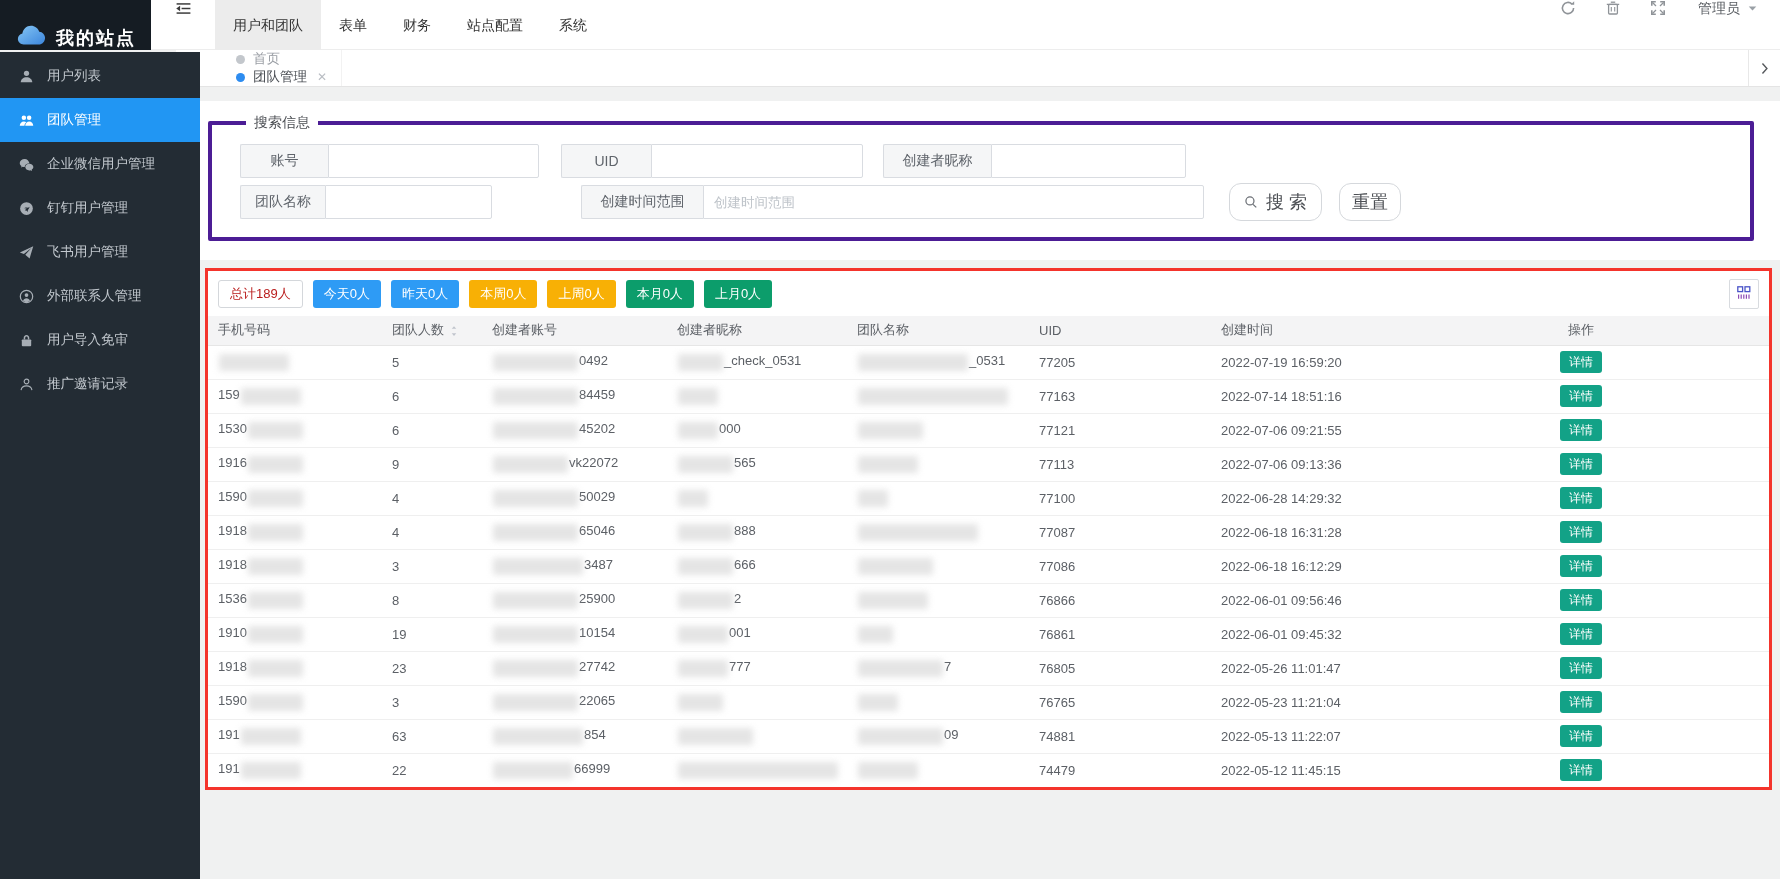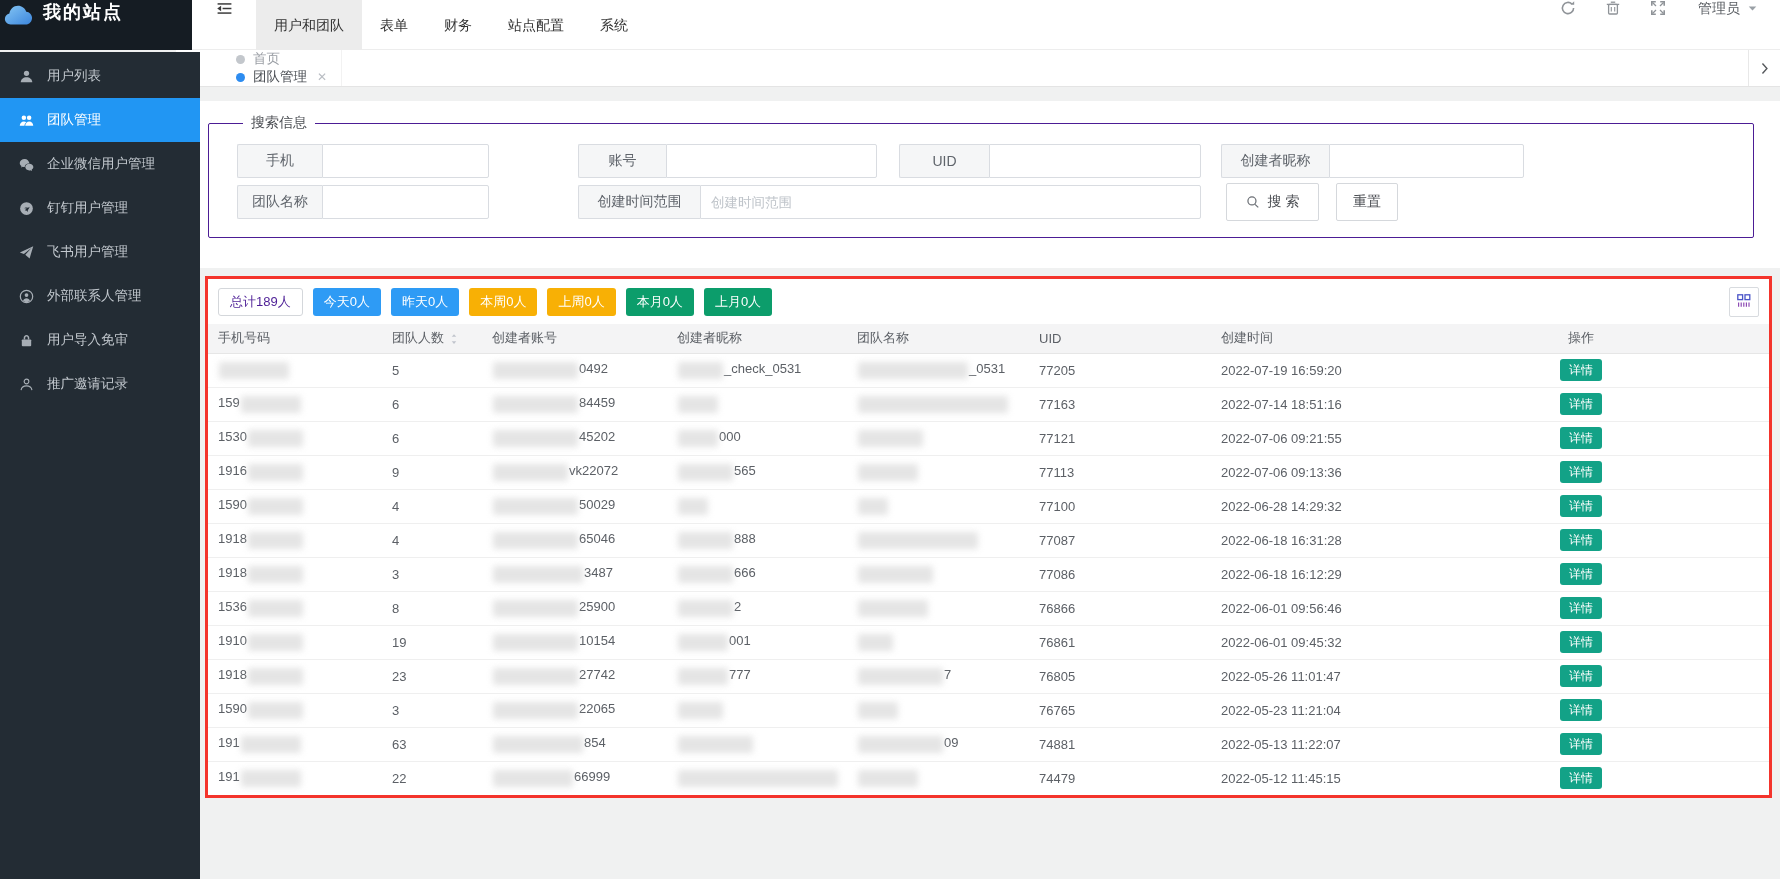--- a/index.html
+++ b/index.html
@@ -5,21 +5,21 @@
   * { box-sizing: border-box; margin: 0; padding: 0; }
   html,body { width: 1780px; height: 879px; }
   body {
     font-family: "Liberation Sans", "DejaVu Sans", sans-serif;
     font-size: 14px; color:#333; background:#f0f1f1; overflow:hidden; position:relative;
   }
   .svg-icon { width:1em; height:1em; display:inline-block; vertical-align:-0.12em; fill:currentColor; }
 
   
   .header { position:absolute; top:0; left:0; width:1780px; height:50px; display:flex; z-index:30; }
-  .logo { width:192px; height:50px; background:#151c23; display:flex; align-items:flex-start; padding-left:3px; gap:10px; flex:none; }
+  .logo { width:151px; height:50px; background:#151c23; display:flex; align-items:flex-end; padding-left:16px; gap:10px; flex:none; }
   .logo .cloud { font-size:30px; line-height:0; }
   .logo-title { color:#fff; font-size:18px; font-weight:bold; letter-spacing:2px; }
   .topbar { flex:1; background:#fff; display:flex; align-items:flex-start; border-bottom:1px solid #ededed; }
   .collapse-btn { width:64px; display:flex; align-items:center; justify-content:center; font-size:17px; color:#3a3a3a; cursor:pointer; }
   .nav-item { padding:0 18px; line-height:50px; font-size:14px; color:#333; cursor:pointer; white-space:nowrap; }
   .nav-item.active { background:#ececec; }
   .topbar-spacer { flex:1; }
   .header-icon-btn { width:45px; display:flex; align-items:center; justify-content:center; color:#8f9398; font-size:16px; cursor:pointer; }
   .admin-box { display:flex; align-items:center; gap:7px; padding:0 22px 0 18px; color:#5a5e63; font-size:14px; cursor:pointer; }
   .admin-box .caret { font-size:11px; color:#9aa0a6; }
@@ -41,48 +41,48 @@
   .side-menu { list-style:none; padding-top:2px; }
   .side-item { height:44px; display:flex; align-items:center; gap:13px; padding-left:19px; color:#c2c8ce; font-size:13.5px; cursor:pointer; }
   .side-item .side-icon { font-size:15px; color:#a7aeb5; line-height:0; flex:none; }
   .side-item.active { background:#2196f3; color:#fff; }
   .side-item.active .side-icon { color:#fff; }
 
   
   .main { position:absolute; top:87px; left:176px; width:1604px; height:792px; background:#f0f1f1; overflow:hidden; }
 
   .search-card { margin:14px 0 0 16px; width:1588px; background:#fff; padding:13px 0 18px 0; }
-  fieldset.search-fieldset { border:1px solid #4c1d95; border-radius:2px; margin:0 26px 12px 16px; padding:12px 0 16px 28px; }
+  fieldset.search-fieldset { border:4px solid #4c1d95; border-radius:2px; margin:0 26px 1px 16px; padding:12px 0 16px 28px; }
   fieldset.search-fieldset legend { font-size:14px; color:#4c4f54; padding:0 8px; margin-left:6px; }
   .f-row { display:flex; align-items:center; }
   .f-row + .f-row { margin-top:5px; }
   .fgroup { display:inline-flex; height:34px; }
   .f-addon { background:#f5f6f7; border:1px solid #d9dce1; border-right:none; border-radius:2px 0 0 2px; display:flex; align-items:center; justify-content:center; color:#5f646b; font-size:14px; flex:none; }
   .f-input { border:1px solid #d9dce1; border-radius:0 2px 2px 0; height:34px; padding:0 10px; font-size:13.5px; color:#333; outline:none; font-family:inherit; }
   .f-input::placeholder { color:#bfc4ca; }
   .g-phone .f-addon, .g-team .f-addon { width:85px; }
   .g-phone .f-input, .g-team .f-input { width:167px; }
   .g-phone, .g-team { margin-right:89px; }
   .g-account .f-addon { width:88px; } .g-account .f-input { width:211px; }
   .g-account { margin-right:22px; }
   .g-uid .f-addon { width:90px; } .g-uid .f-input { width:212px; }
   .g-uid { margin-right:20px; }
   .g-nickname .f-addon { width:108px; } .g-nickname .f-input { width:195px; }
   .g-daterange .f-addon { width:122px; } .g-daterange .f-input { width:501px; }
   .g-daterange { margin-right:25px;justify-content:flex-end; }
-  .btn { height:38px; background:#fff; border:1px solid #d5d8dc; border-radius:2px; font-size:14px; color:#4c4f54; cursor:pointer; display:inline-flex; align-items:center; justify-content:center; font-family:inherit; }
+  .btn { height:38px; background:#fff; border:1px solid #d5d8dc; border-radius:12px; font-size:18px; color:#4c4f54; cursor:pointer; display:inline-flex; align-items:center; justify-content:center; font-family:inherit; }
   .btn-search { width:93px; gap:8px; margin-right:17px; }
   .btn-search .svg-icon { font-size:14px; color:#6a6e74; }
   .btn-reset { width:62px; }
 
   
   .table-box { margin:8px 8px 0 29px; width:1567px; height:522px; background:#fff; border:3px solid #f4342c; position:relative; overflow:hidden; }
   .badges-row { display:flex; align-items:center; gap:10px; padding:8px 10px 7px 10px; }
   .badge { height:28px; display:inline-flex; align-items:center; padding:0 11px; border-radius:3px; font-size:13px; color:#fff; cursor:pointer; white-space:nowrap; }
-  .badge.plain { background:#fff; border:1px solid #d4d7db; color:#4c1d95; }
+  .badge.plain { background:#fff; border:1px solid #d4d7db; color:#b91c1c; }
   .grid-btn { margin-left:auto; width:30px; height:30px; border:1px solid #d8dbdf; border-radius:2px; background:#fff; display:flex; align-items:center; justify-content:center; cursor:pointer; }
 
   table.team-table { width:100%; border-collapse:collapse; table-layout:fixed; font-size:13px; color:#5c6066; }
   .team-table col.c-phone { width:174px; } .team-table col.c-members { width:100px; }
   .team-table col.c-account { width:185px; } .team-table col.c-nickname { width:180px; }
   .team-table col.c-team { width:182px; } .team-table col.c-uid { width:182px; }
   .team-table col.c-created { width:182px; }
   .team-table th { background:#f4f4f5; font-weight:normal; text-align:left; height:29px; padding:0 0 0 10px; color:#5c6066; border-bottom:1px solid #e6e6e6; white-space:nowrap; }
   .team-table th.center, .team-table td.center { text-align:center; padding-left:0; }
   .team-table td { height:34px; padding:0 0 0 10px; border-bottom:1px solid #efefef; white-space:nowrap; overflow:hidden; }
@@ -245,24 +245,20 @@
       </li>
     </ul>
 </div>
 
 <div class="main">
 
   <div class="search-card">
     <fieldset class="search-fieldset">
       <legend>搜索信息</legend>
       <div class="f-row">
-        <span class="fgroup g-phone">
-          <span class="f-addon">手机</span>
-          <input class="f-input" style="">
-        </span>
         <span class="fgroup g-account">
           <span class="f-addon">账号</span>
           <input class="f-input" style="">
         </span>
         <span class="fgroup g-uid">
           <span class="f-addon">UID</span>
           <input class="f-input" style="">
         </span>
         <span class="fgroup g-nickname">
           <span class="f-addon">创建者昵称</span>

